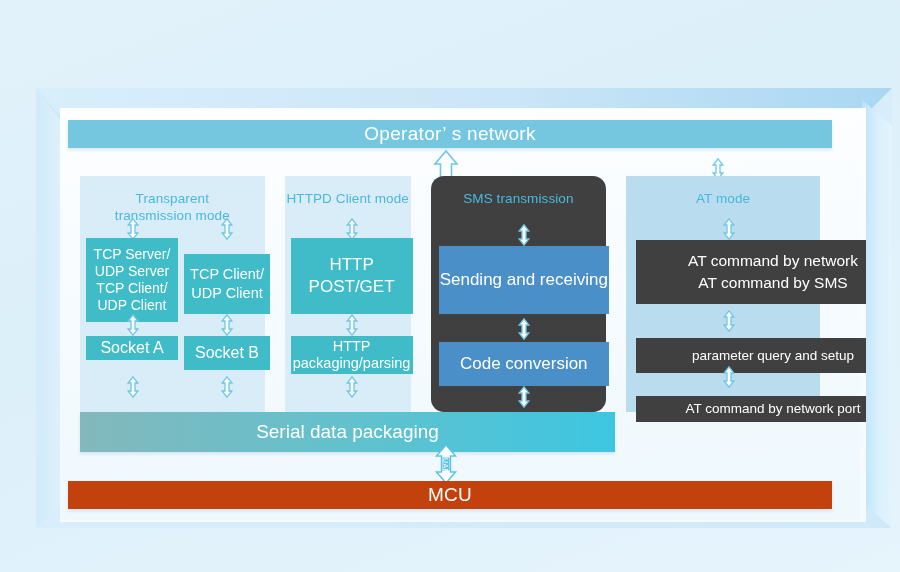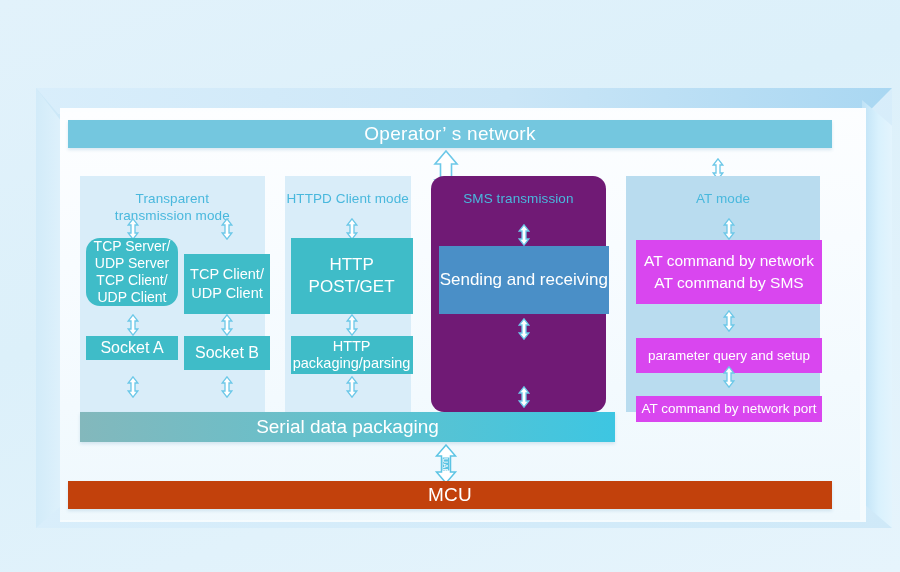--- a/index.html
+++ b/index.html
@@ -103,21 +103,21 @@
     height: 236px;
     display: flex;
     gap: 20px;
   }
   .col {
     position: relative;
     background: #d7ecf8;
   }
   .col.c1 { width: 196px; background: #d9edf9; }
   .col.c2 { width: 134px; background: #d9edf9; }
-  .col.c3 { width: 186px; background: #701a75; border-radius: 13px; }
+  .col.c3 { width: 186px; background: #404040; border-radius: 13px; }
   .col.c4 { width: 206px; background: #b9dcef; }
 
   .col-title {
     position: absolute;
     left: 0; right: 0;
     top: 14px;
     text-align: center;
     color: #49b8dd;
     font-size: 13.5px;
     line-height: 17px;
@@ -129,24 +129,24 @@
     color: #ffffff;
     display: flex;
     flex-direction: column;
     align-items: center;
     justify-content: center;
     text-align: center;
     line-height: 20px;
   }
   .teal { background: #3fbcc8; }
   .blue { background: #4a8fc7; }
-  .skyblue { background: #d946ef; }
-
-  
-  #box-tcp-server { left: 6px; top: 62px; width: 92px; height: 68px; font-size: 14px; line-height: 17px; border-radius: 14px; }
+  .skyblue { background: #404040; padding-left: 44px; }
+
+  
+  #box-tcp-server { left: 6px; top: 62px; width: 92px; height: 84px; font-size: 14px; line-height: 17px; }
   #box-tcp-client { left: 104px; top: 78px; width: 86px; height: 60px; font-size: 14.5px; line-height: 19px; }
   #box-socket-a  { left: 6px; top: 160px; width: 92px; height: 24px; font-size: 16px; }
   #box-socket-b  { left: 104px; top: 160px; width: 86px; height: 34px; font-size: 16px; }
 
   
   #box-http-postget { left: 6px; top: 62px; width: 122px; height: 76px; font-size: 17px; line-height: 22px; }
   #box-http-pack    { left: 6px; top: 160px; width: 122px; height: 38px; font-size: 14.5px; line-height: 17px; }
 
   
   #box-send-recv { left: 8px; top: 70px; width: 170px; height: 68px; font-size: 17px; }
@@ -156,21 +156,21 @@
   #box-at-cmd    { left: 10px; top: 64px; width: 186px; height: 64px; font-size: 15.5px; line-height: 22px; }
   #box-param     { left: 10px; top: 162px; width: 186px; height: 35px; font-size: 13.5px; }
   #box-at-serial { left: 10px; top: 220px; width: 186px; height: 26px; font-size: 13.5px; }
 
   
   #serial-bar {
     position: absolute;
     left: 80px;
     top: 412px;
     width: 535px;
-    height: 30px;
+    height: 40px;
     background: linear-gradient(90deg, #83b8bc 0%, #5fc2cf 55%, #3dc6e2 100%);
     color: #ffffff;
     font-size: 19px;
     display: flex;
     align-items: center;
     justify-content: center;
     box-shadow: 0 2px 3px rgba(120,170,200,0.25);
   }
 
   
@@ -328,20 +328,23 @@
       <div class="box blue" id="box-send-recv">
         <span>Sending and receiving</span>
       </div>
 
       <span class="arrow" style="left:87px; top:142px;">
         <svg width="12" height="22" viewBox="0 0 12 22">
           <polygon points="6,0.8 10.8,7 8,7 8,15 10.8,15 6,21.2 1.2,15 4,15 4,7 1.2,7" fill="#ffffff" stroke="#6cc8e8" stroke-width="1.3"></polygon>
         </svg>
       </span>
 
+      <div class="box blue" id="box-code-conv">
+        <span>Code conversion</span>
+      </div>
 
       <span class="arrow" style="left:87px; top:210px;">
         <svg width="12" height="22" viewBox="0 0 12 22">
           <polygon points="6,0.8 10.8,7 8,7 8,15 10.8,15 6,21.2 1.2,15 4,15 4,7 1.2,7" fill="#ffffff" stroke="#6cc8e8" stroke-width="1.3"></polygon>
         </svg>
       </span>
     </div>
 
     <div class="col c4">
       <div class="col-title">

